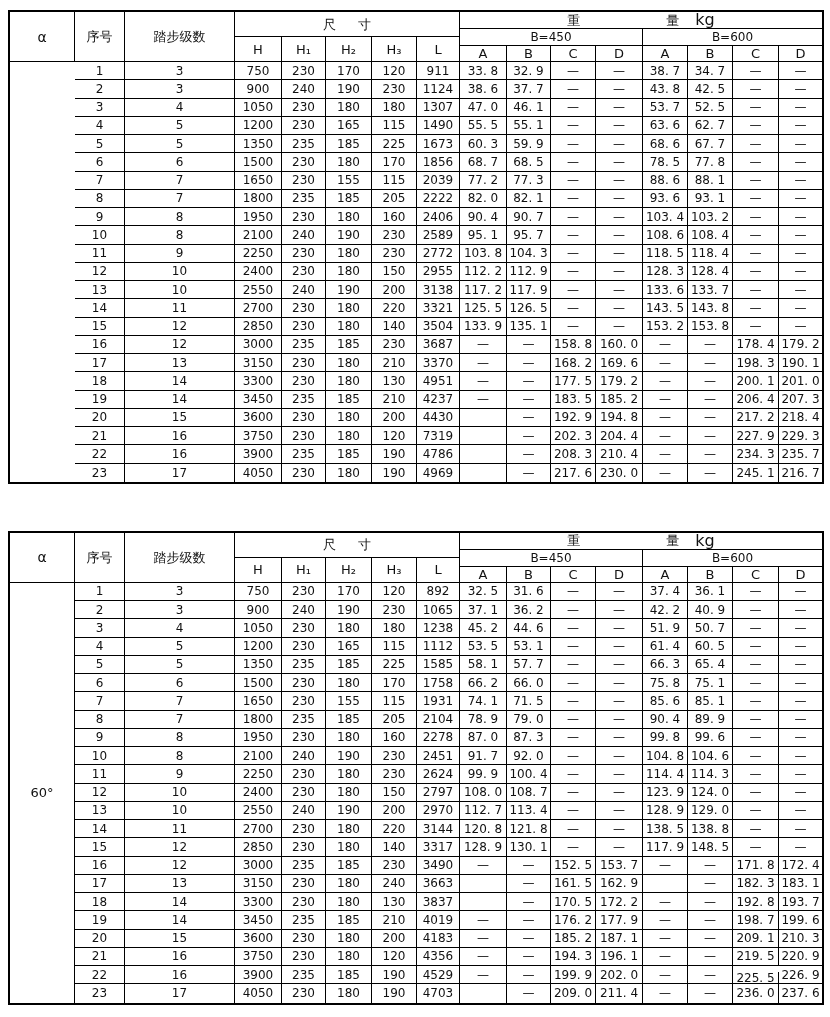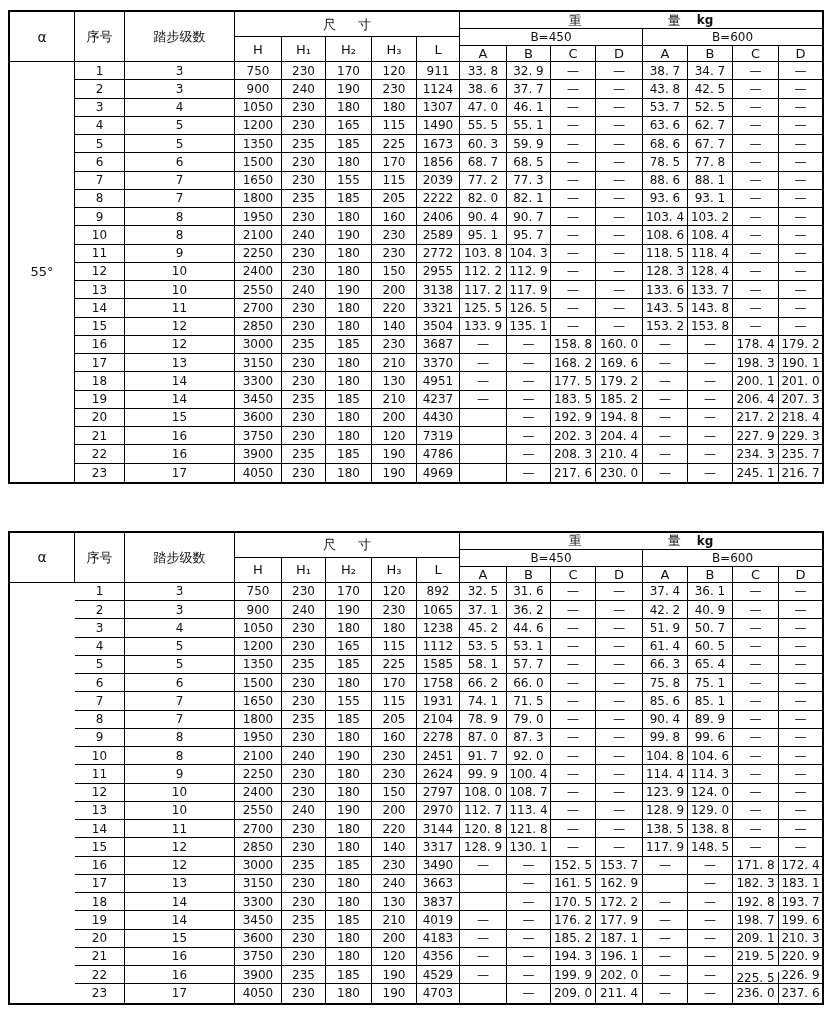--- a/index.html
+++ b/index.html
@@ -45,21 +45,21 @@
   .c-steps    { grid-column: 3;      grid-row: 1 / 5; }
   .c-dims     { grid-column: 4 / 9;  grid-row: 1 / 3; }
   .c-dims .sp2 { margin-left: 22px; }
   .c-dim0 { grid-column: 4; grid-row: 3 / 5; }
   .c-dim1 { grid-column: 5; grid-row: 3 / 5; }
   .c-dim2 { grid-column: 6; grid-row: 3 / 5; }
   .c-dim3 { grid-column: 7; grid-row: 3 / 5; }
   .c-dim4 { grid-column: 8; grid-row: 3 / 5; }
   .c-weight   { grid-column: 9 / 17; grid-row: 1 / 2; }
   .c-weight .sp2 { margin-left: 86px; }
-  .c-weight .spu { margin-left: 16px; font-size: 12px; font-weight: bold; }
+  .c-weight .spu { margin-left: 16px; font-size: 16px; }
   .c-b450     { grid-column: 9 / 13;  grid-row: 2 / 4; font-size: 12px; }
   .c-b600     { grid-column: 13 / 17; grid-row: 2 / 4; font-size: 12px; }
   .c-abcd0 { grid-column: 9;  grid-row: 4 / 5; }
   .c-abcd1 { grid-column: 10; grid-row: 4 / 5; }
   .c-abcd2 { grid-column: 11; grid-row: 4 / 5; }
   .c-abcd3 { grid-column: 12; grid-row: 4 / 5; }
   .c-abcd4 { grid-column: 13; grid-row: 4 / 5; }
   .c-abcd5 { grid-column: 14; grid-row: 4 / 5; }
   .c-abcd6 { grid-column: 15; grid-row: 4 / 5; }
   .c-abcd7 { grid-column: 16; grid-row: 4 / 5; }
@@ -91,21 +91,20 @@
     <div class="cell hdr c-b450">B=450</div>
     <div class="cell hdr c-b600 no-br">B=600</div>
     <div class="cell hdr c-abcd0">A</div>
     <div class="cell hdr c-abcd1">B</div>
     <div class="cell hdr c-abcd2">C</div>
     <div class="cell hdr c-abcd3">D</div>
     <div class="cell hdr c-abcd4">A</div>
     <div class="cell hdr c-abcd5">B</div>
     <div class="cell hdr c-abcd6">C</div>
     <div class="cell hdr c-abcd7 no-br">D</div>
-    <div class="cell c-alphaval no-bb">55°</div>
   <div class="cell" style="grid-area: 5 / 2;">1</div>
       <div class="cell" style="grid-area: 5 / 3;">3</div>
       <div class="cell" style="grid-area: 5 / 4;">750</div>
       <div class="cell" style="grid-area: 5 / 5;">230</div>
       <div class="cell" style="grid-area: 5 / 6;">170</div>
       <div class="cell" style="grid-area: 5 / 7;">120</div>
       <div class="cell" style="grid-area: 5 / 8;">911</div>
       <div class="cell" style="grid-area: 5 / 9;">33. 8</div>
       <div class="cell" style="grid-area: 5 / 10;">32. 9</div>
       <div class="cell" style="grid-area: 5 / 11;">—</div>
@@ -467,20 +466,21 @@
     <div class="cell hdr c-b450">B=450</div>
     <div class="cell hdr c-b600 no-br">B=600</div>
     <div class="cell hdr c-abcd0">A</div>
     <div class="cell hdr c-abcd1">B</div>
     <div class="cell hdr c-abcd2">C</div>
     <div class="cell hdr c-abcd3">D</div>
     <div class="cell hdr c-abcd4">A</div>
     <div class="cell hdr c-abcd5">B</div>
     <div class="cell hdr c-abcd6">C</div>
     <div class="cell hdr c-abcd7 no-br">D</div>
+    <div class="cell c-alphaval no-bb">60°</div>
   <div class="cell" style="grid-area: 5 / 2;">1</div>
       <div class="cell" style="grid-area: 5 / 3;">3</div>
       <div class="cell" style="grid-area: 5 / 4;">750</div>
       <div class="cell" style="grid-area: 5 / 5;">230</div>
       <div class="cell" style="grid-area: 5 / 6;">170</div>
       <div class="cell" style="grid-area: 5 / 7;">120</div>
       <div class="cell" style="grid-area: 5 / 8;">892</div>
       <div class="cell" style="grid-area: 5 / 9;">32. 5</div>
       <div class="cell" style="grid-area: 5 / 10;">31. 6</div>
       <div class="cell" style="grid-area: 5 / 11;">—</div>

